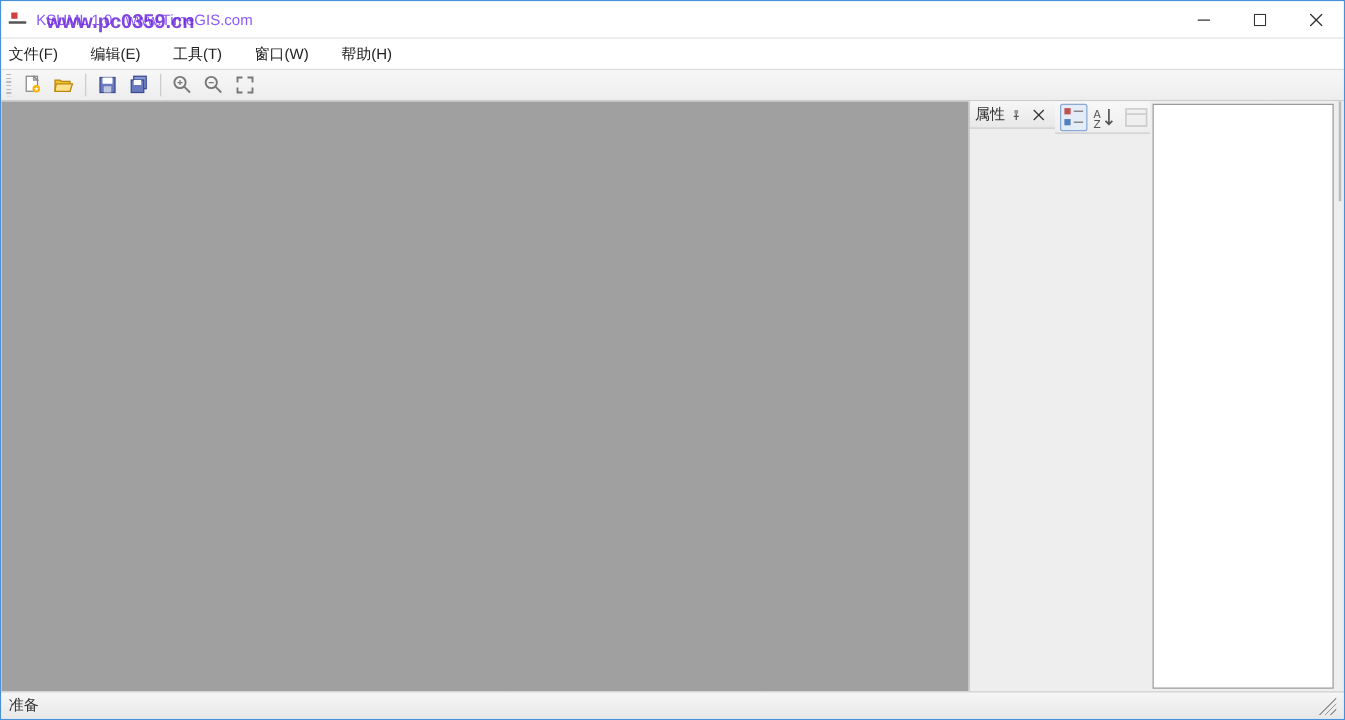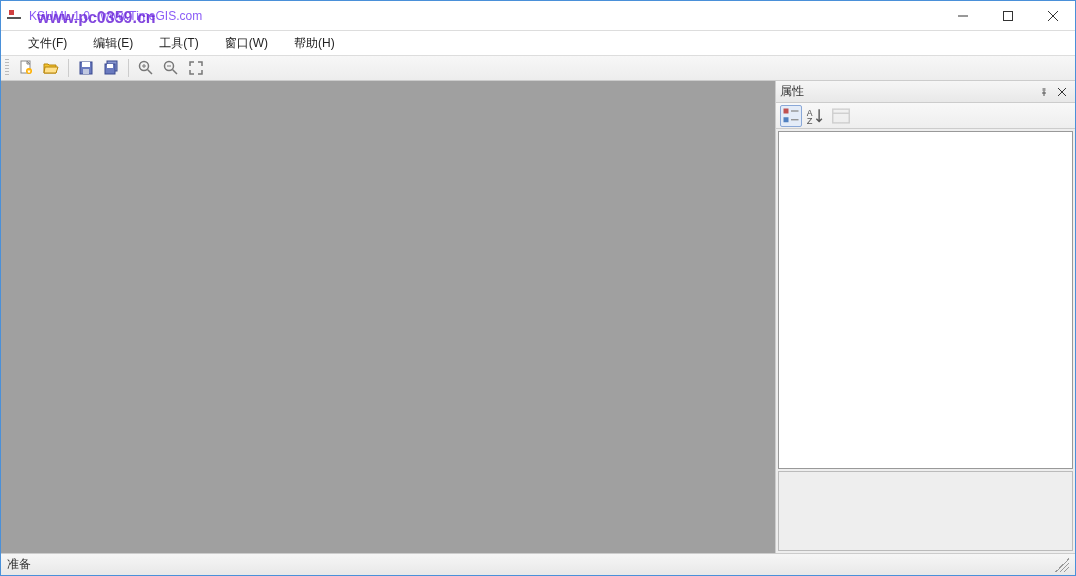--- a/index.html
+++ b/index.html
@@ -51,21 +51,21 @@
       color: #333;
       cursor: pointer;
     }
     .titlebar .win-btn svg { width: 10px; height: 10px; }
     
     .menubar {
       height: 24px;
       background: #fff;
       display: flex;
       align-items: center;
-      padding-left: 23px;
+      padding-left: 2px;
       gap: 18px;
       font-size: 12px;
     }
     .menubar .menu-item { padding: 4px 4px; cursor: pointer; color: #222; }
     
     .toolbar {
       height: 26px;
       background: linear-gradient(#f7f7f7,#ededed);
       border-top: 1px solid #ddd;
       border-bottom: 1px solid #ccc;
@@ -99,21 +99,20 @@
     }
     .canvas {
       flex: 1;
       background: #a0a0a0;
     }
     
     .props-panel {
       width: 300px;
       background: #eee;
       display: flex;
-      flex-direction: column;
       border-left: 1px solid #ccc;
       font-family: Liberation Mono, monospace;
     }
     .props-header {
       height: 22px;
       background: linear-gradient(#f6f6f6,#e8e8e8);
       border-bottom: 1px solid #ccc;
       display: flex;
       align-items: center;
       padding: 0 4px;

